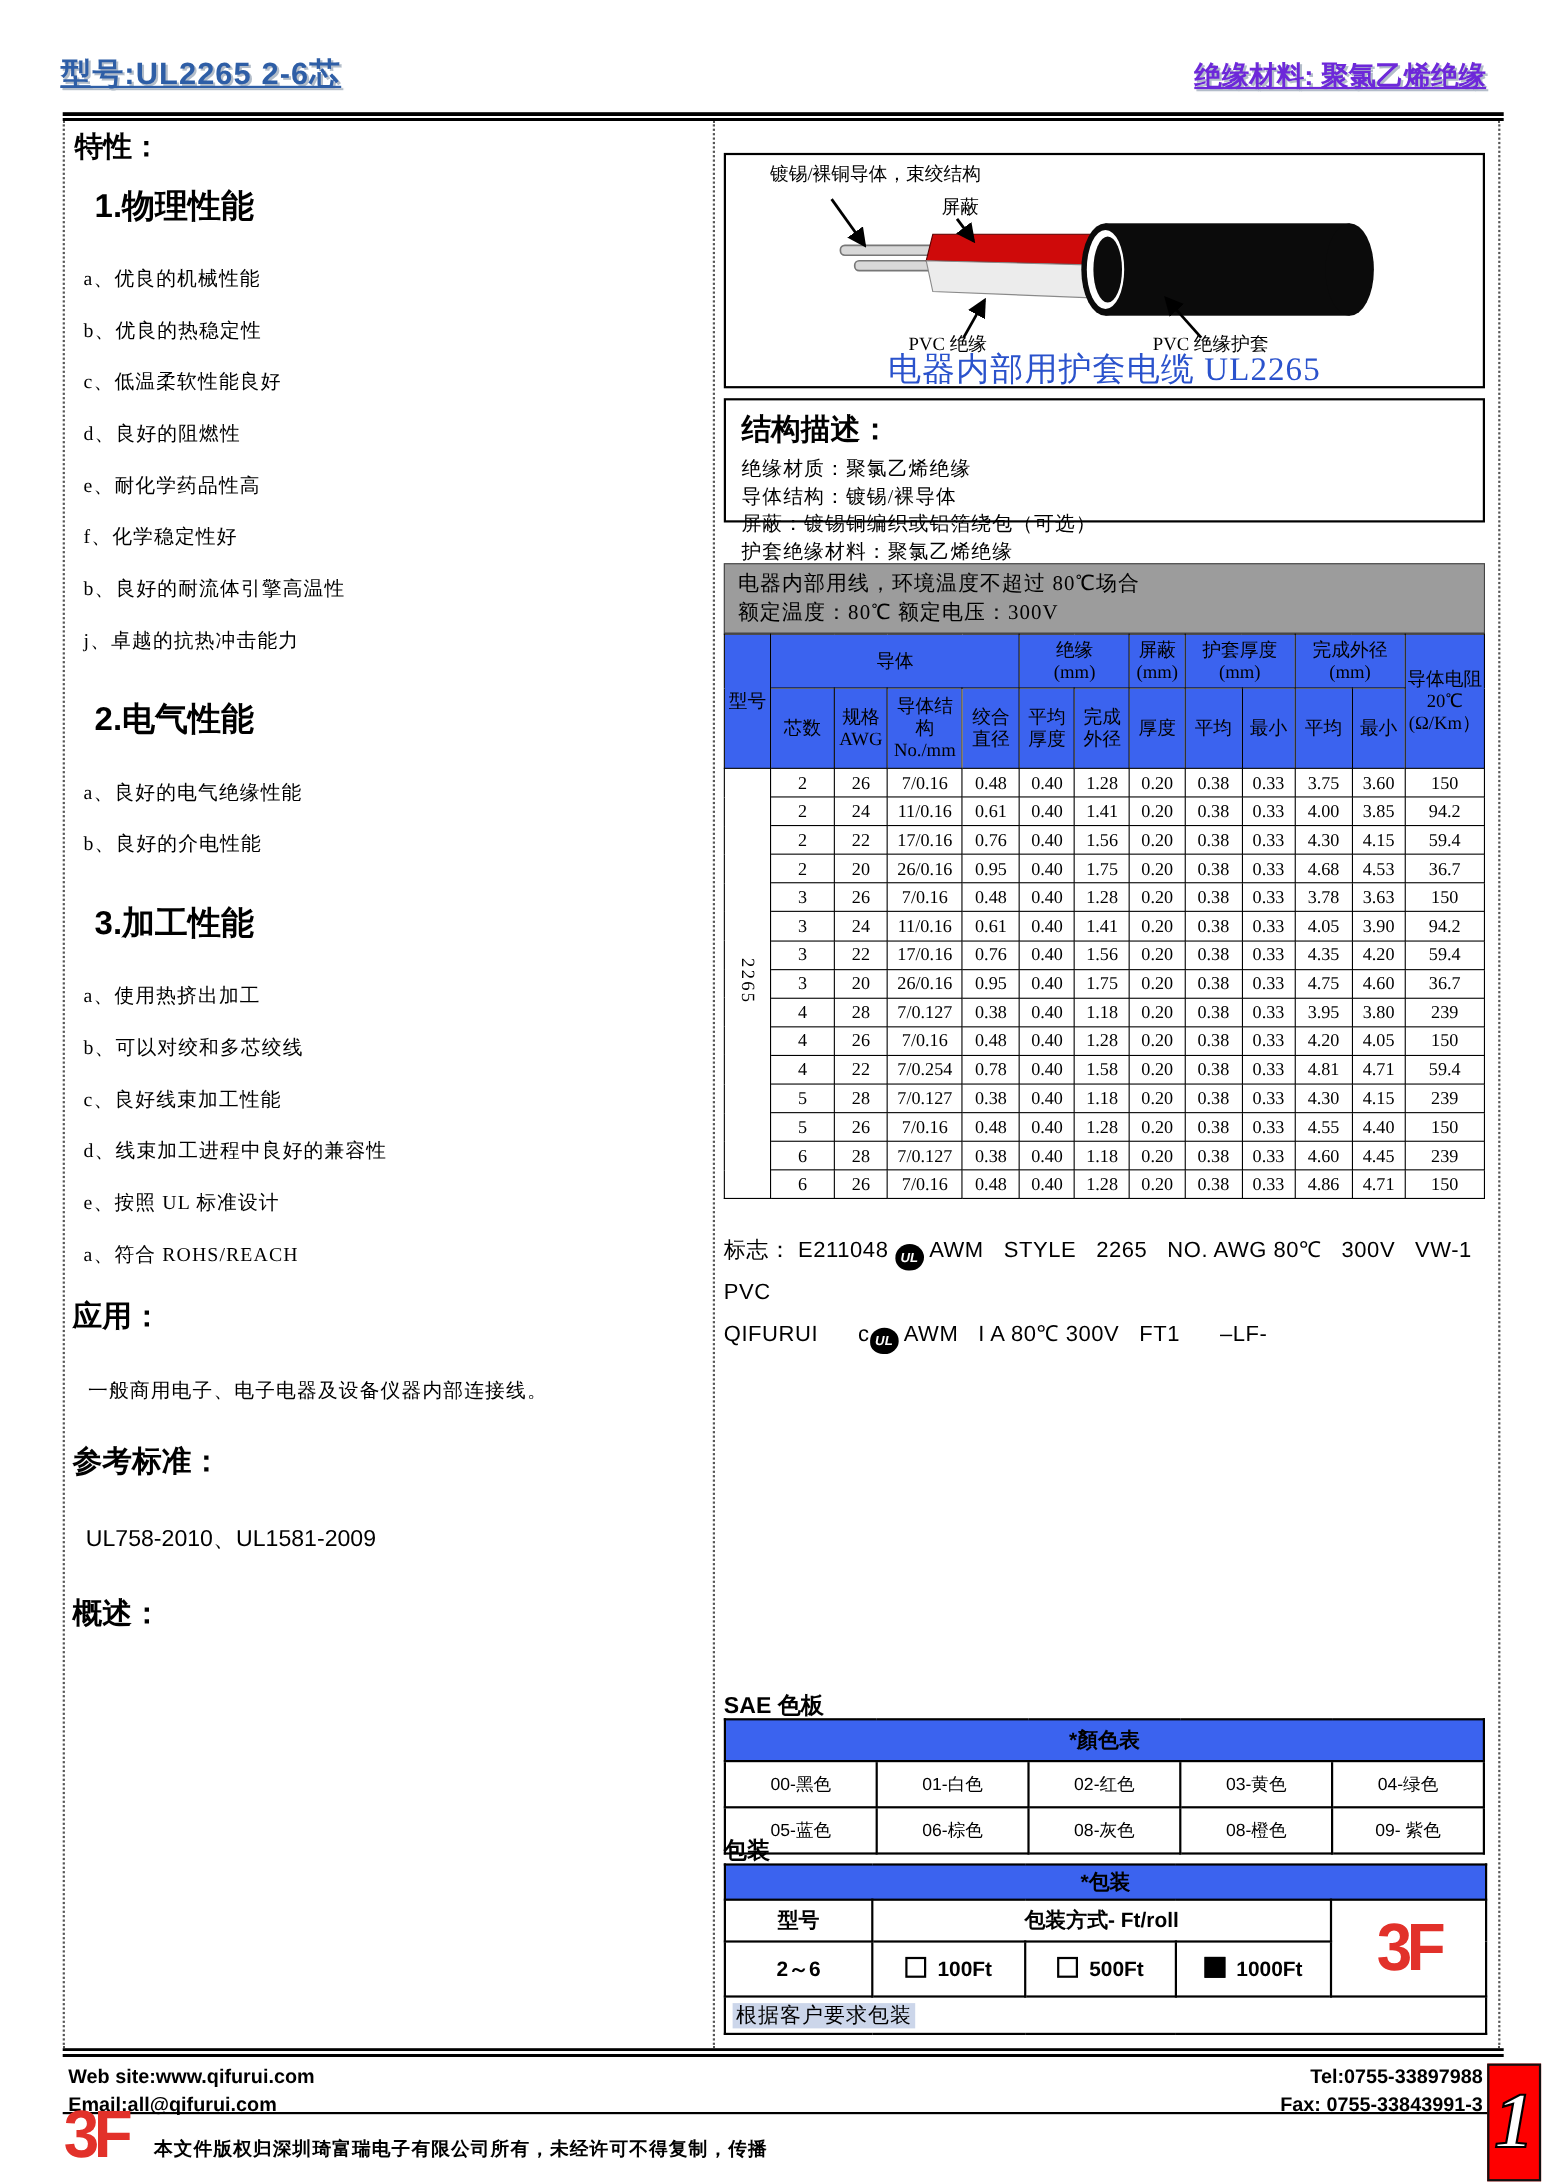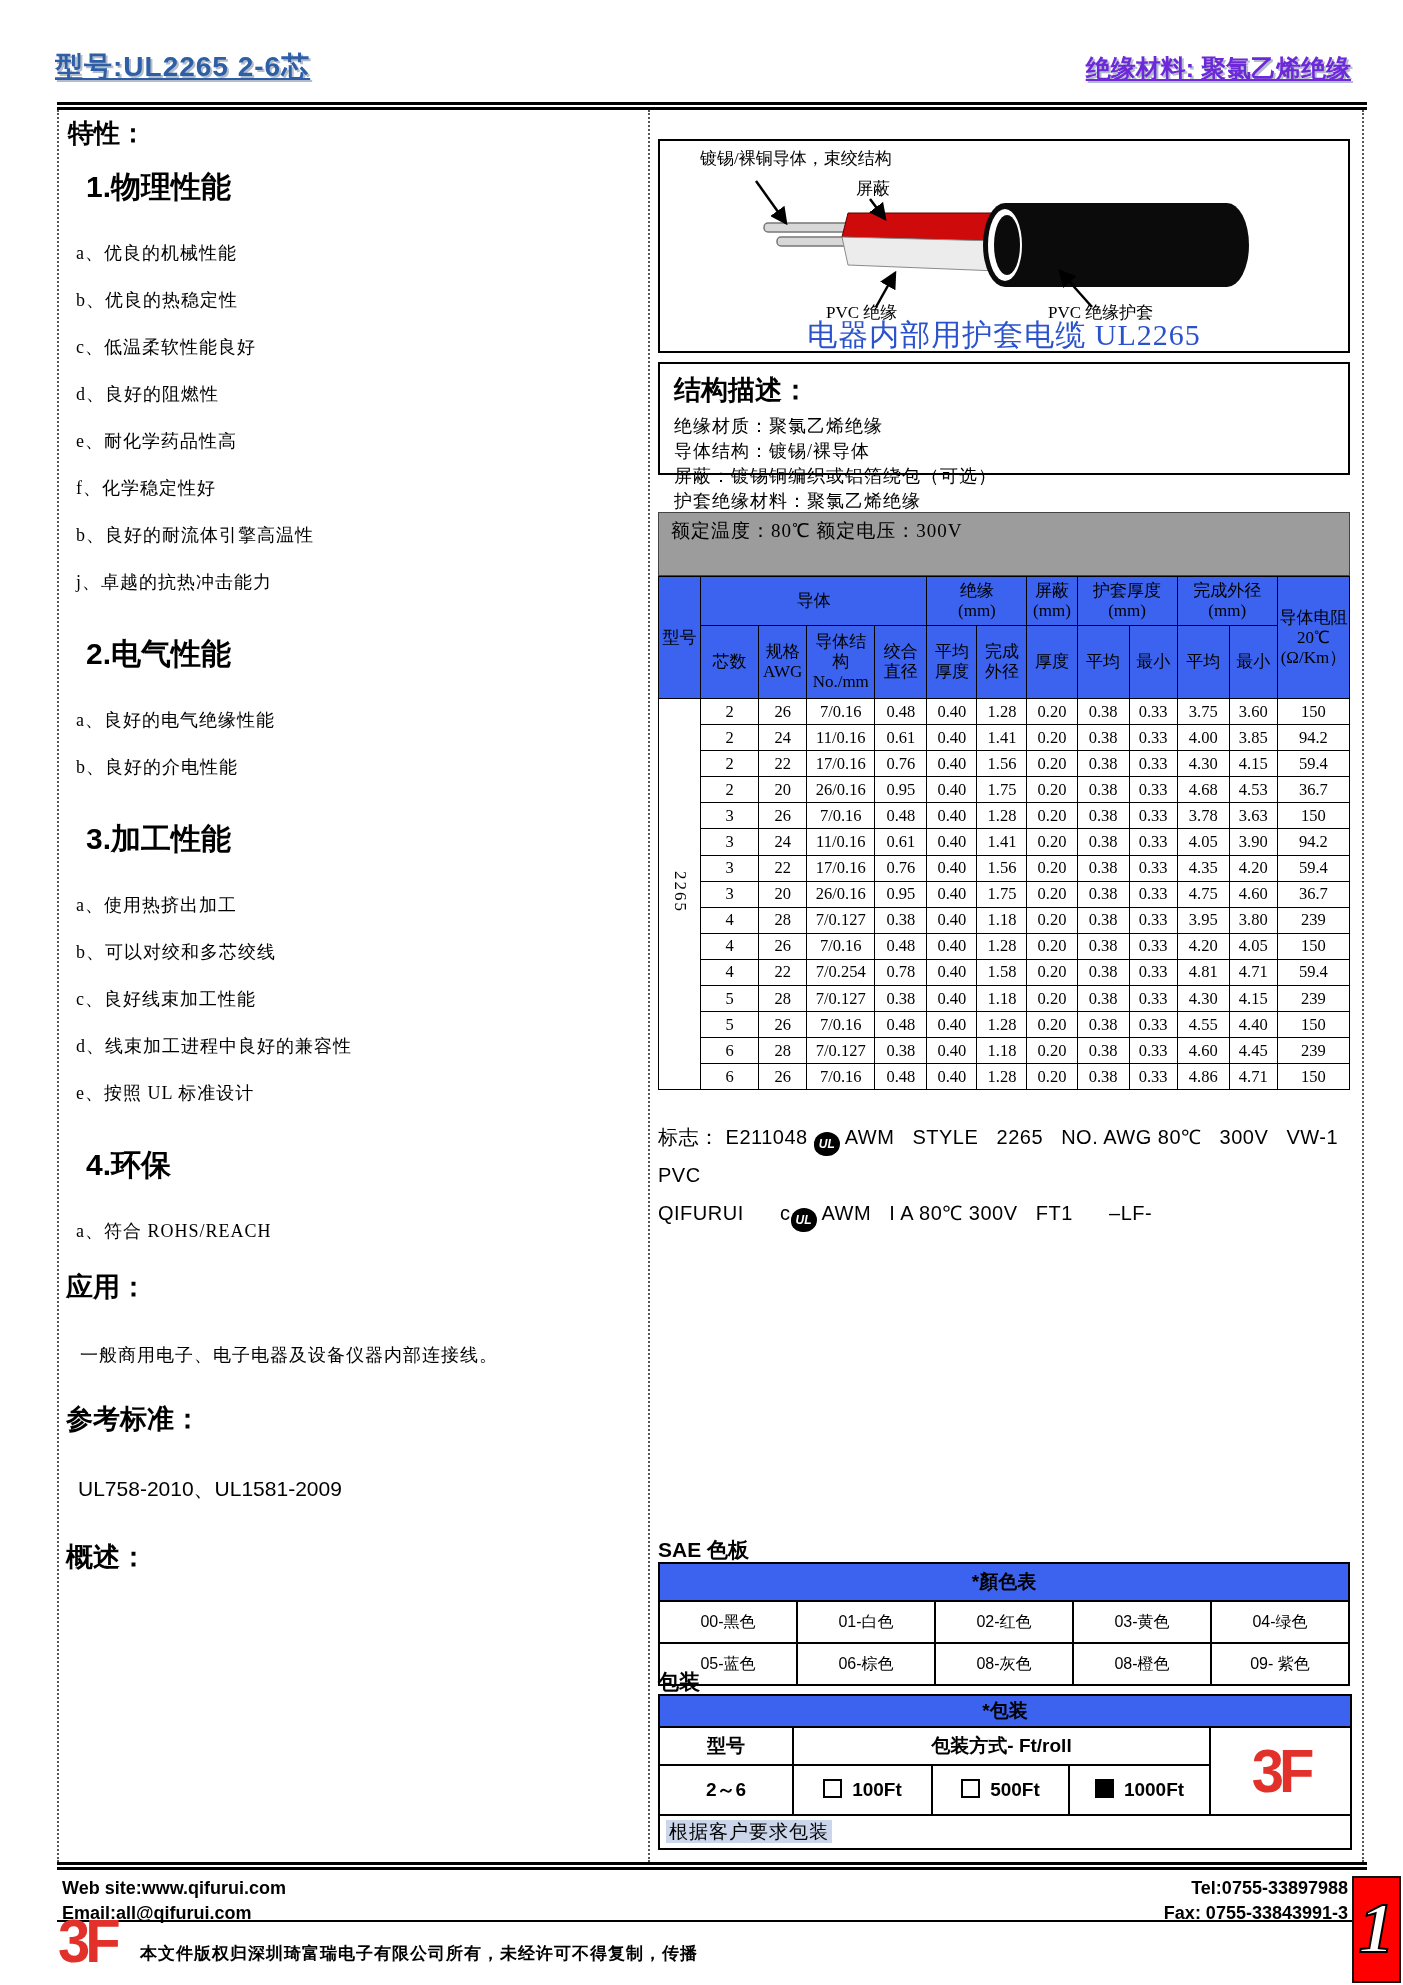--- a/index.html
+++ b/index.html
@@ -125,21 +125,20 @@
       <div class="feat-item">j、卓越的抗热冲击能力</div>
       <div class="sec-heading">2.电气性能</div>
       <div class="feat-item">a、良好的电气绝缘性能</div>
       <div class="feat-item">b、良好的介电性能</div>
       <div class="sec-heading">3.加工性能</div>
       <div class="feat-item">a、使用热挤出加工</div>
       <div class="feat-item">b、可以对绞和多芯绞线</div>
       <div class="feat-item">c、良好线束加工性能</div>
       <div class="feat-item">d、线束加工进程中良好的兼容性</div>
       <div class="feat-item">e、按照 UL 标准设计</div>
-      <div class="sec-heading">4.环保</div>
       <div class="feat-item">a、符合 ROHS/REACH</div>
     </div>
   <div class="app-title">应用：</div>
   <div class="app-text">一般商用电子、电子电器及设备仪器内部连接线。</div>
   <div class="ref-title">参考标准：</div>
   <div class="ref-text">UL758-2010、UL1581-2009</div>
   <div class="ov-title">概述：</div>
 </div>
 
 <div class="rblock diagram-box">
@@ -178,20 +177,21 @@
 
 <div class="rblock struct-box">
   <div class="struct-title">结构描述：</div>
   <div class="struct-line">绝缘材质：聚氯乙烯绝缘</div>
   <div class="struct-line">导体结构：镀锡/裸导体</div>
   <div class="struct-line">屏蔽：镀锡铜编织或铝箔绕包（可选）</div>
   <div class="struct-line">护套绝缘材料：聚氯乙烯绝缘</div>
 </div>
 
 <div class="rblock gray-box">
+  <div>电器内部用线，环境温度不超过 80℃场合</div>
   <div>额定温度：80℃  额定电压：300V</div>
 </div>
 
 <table class="spec rblock">
   <colgroup>
     <col style="width:42px">
       <col style="width:58px">
       <col style="width:48px">
       <col style="width:68px">
     <col style="width:52px">

